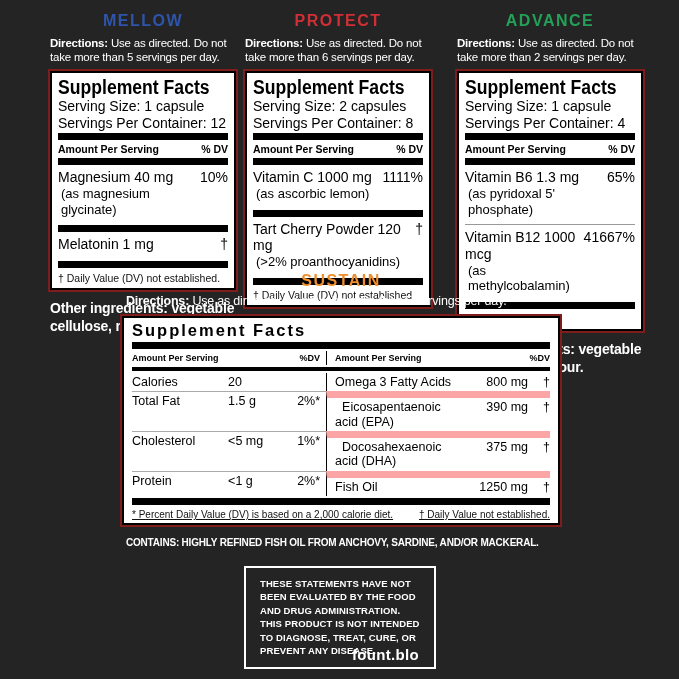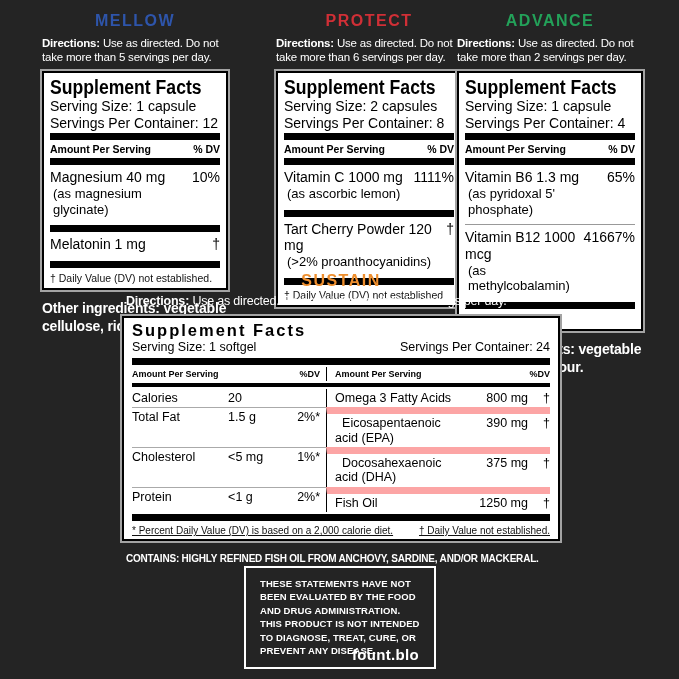--- a/index.html
+++ b/index.html
@@ -1,25 +1,25 @@
 <!DOCTYPE html>
 <html><head>
 <meta charset="utf-8">
 <style>
   html,body{margin:0;padding:0;background:#242424;}
   #stage{position:relative;width:679px;height:679px;background:#242424;overflow:hidden;
          font-family:"Liberation Sans",sans-serif;color:#fff;}
 
   
   .panel{position:absolute;top:12px;width:190px;}
-  #panel-0{left:40px;} #panel-1{left:243px;margin-left:31px;} #panel-2{left:455px;}
+  #panel-0{left:48px;} #panel-1{left:243px;} #panel-2{left:455px;}
   .ptitle{margin:0;text-align:center;font-size:16px;font-weight:bold;letter-spacing:1.5px;}
   .dir{margin:6px 0 4px 2px;font-size:11.5px;line-height:1.25;letter-spacing:-0.2px;color:#fff;}
   .dir b{font-weight:bold;}
-  .boxo{background:#a3a3a3;padding:2px;}
+  .boxo{background:#7f1d1d;padding:2px;}
   .box{border:2px solid #000;background:#fff;color:#000;padding:3px 6px 4px;}
   .sfhead{font-weight:bold;font-size:20px;white-space:nowrap;transform:scaleX(0.88);
           transform-origin:left center;line-height:1.12;}
   .ssize{font-size:14px;line-height:1.18;}
   .bar{height:7px;background:#000;margin:2px 0;}
   .hdr{display:flex;justify-content:space-between;font-weight:bold;font-size:10.5px;padding:1px 0;}
   .nrow{display:flex;justify-content:space-between;align-items:flex-start;
         padding:2px 0 6px;font-size:14px;line-height:1.2;}
   .sub{font-size:13px;padding-left:3px;}
   .dvv{font-size:14px;white-space:nowrap;}
@@ -170,24 +170,20 @@
       </div>
     <p class="oing">Other ingredients: vegetable cellulose, rice flour.</p>
   </section>
 
   <section id="sustain">
     <h2 class="ptitle" style="color: rgb(238, 142, 45);">SUSTAIN</h2>
     <p class="dir"><b>Directions:</b> <span>Use as directed. Do not take more than 5 servings per day.</span></p>
     <div class="boxo">
         <div class="box2">
       <div class="sus-head">Supplement Facts</div>
-      <div class="susline">
-        <span>Serving Size: 1 softgel</span>
-        <span>Servings Per Container: 24</span>
-      </div>
       <div class="b7"></div>
       <div class="srow shdr">
         <div class="sl">
               <span>Amount Per Serving</span>
               <span>%DV</span>
             </div>
         <div class="sr">
               <span>Amount Per Serving</span>
               <span>%DV</span>
             </div>

